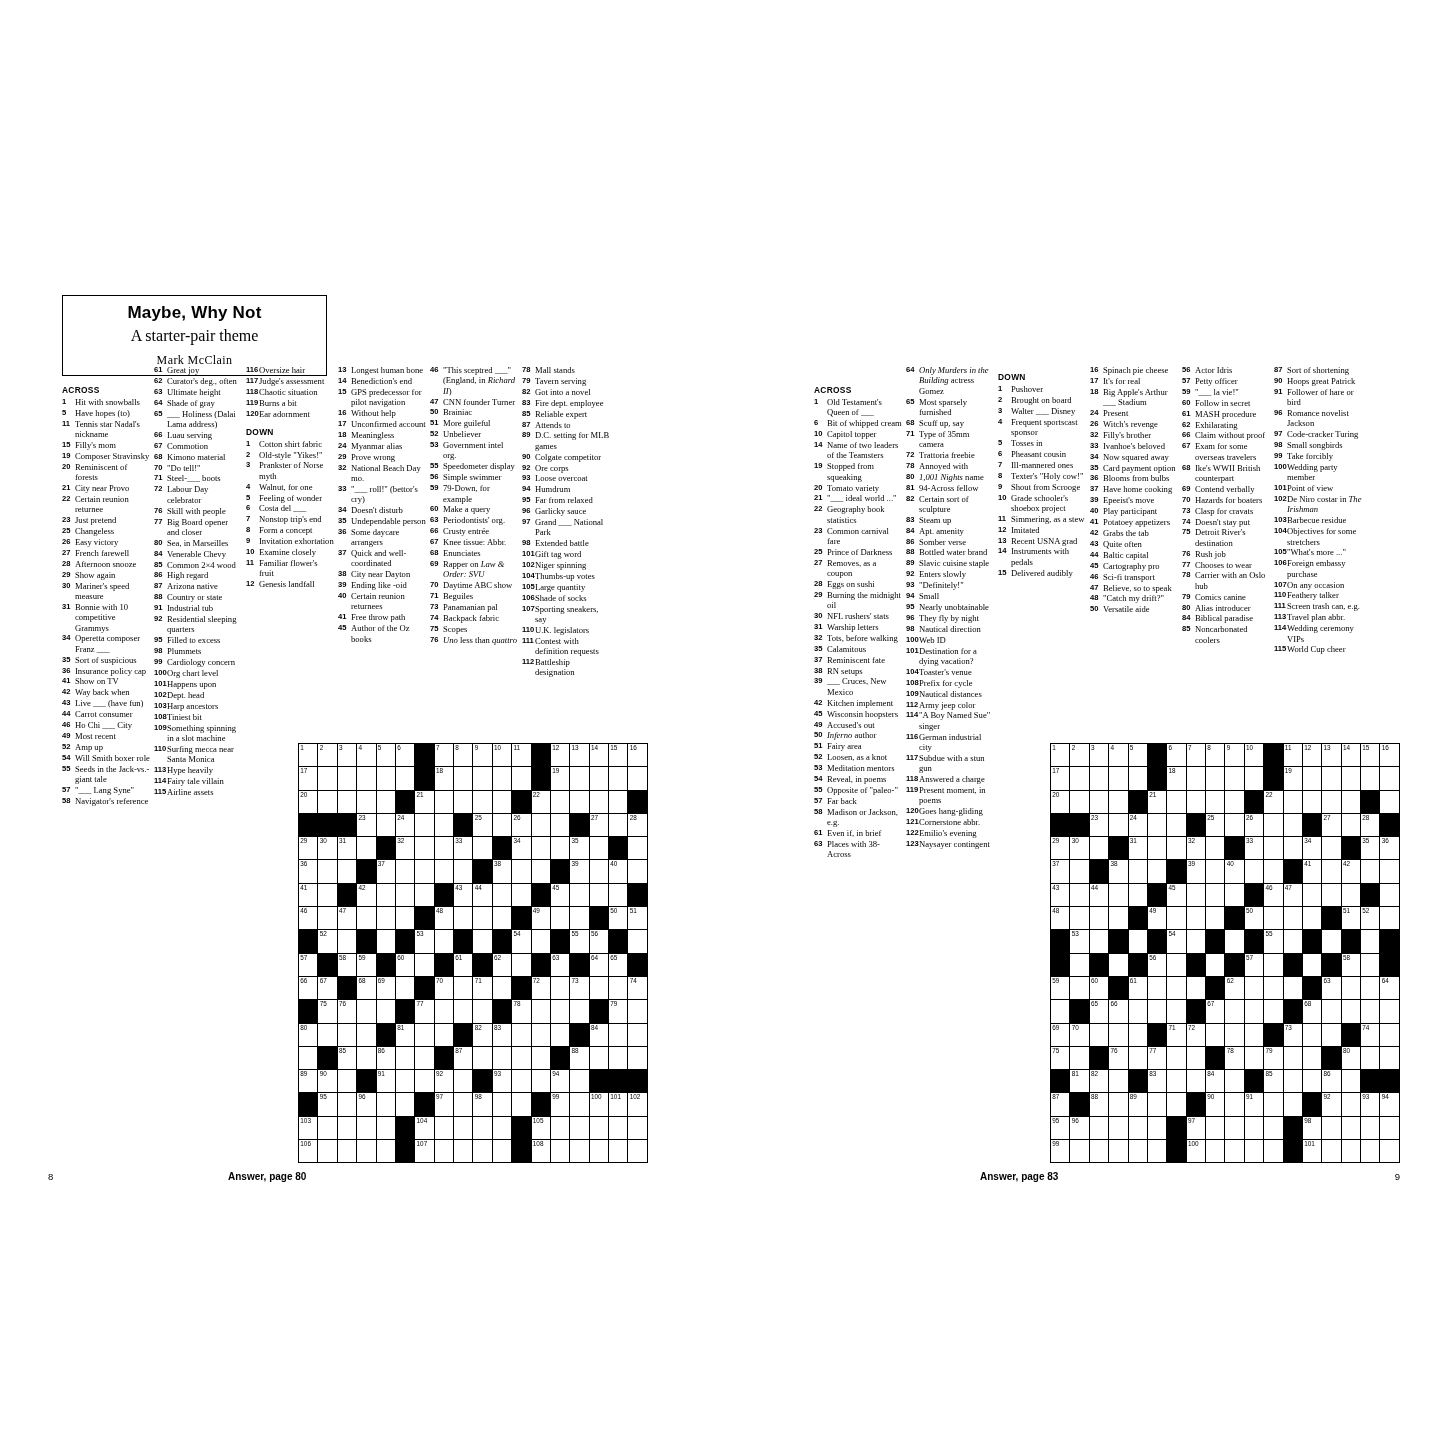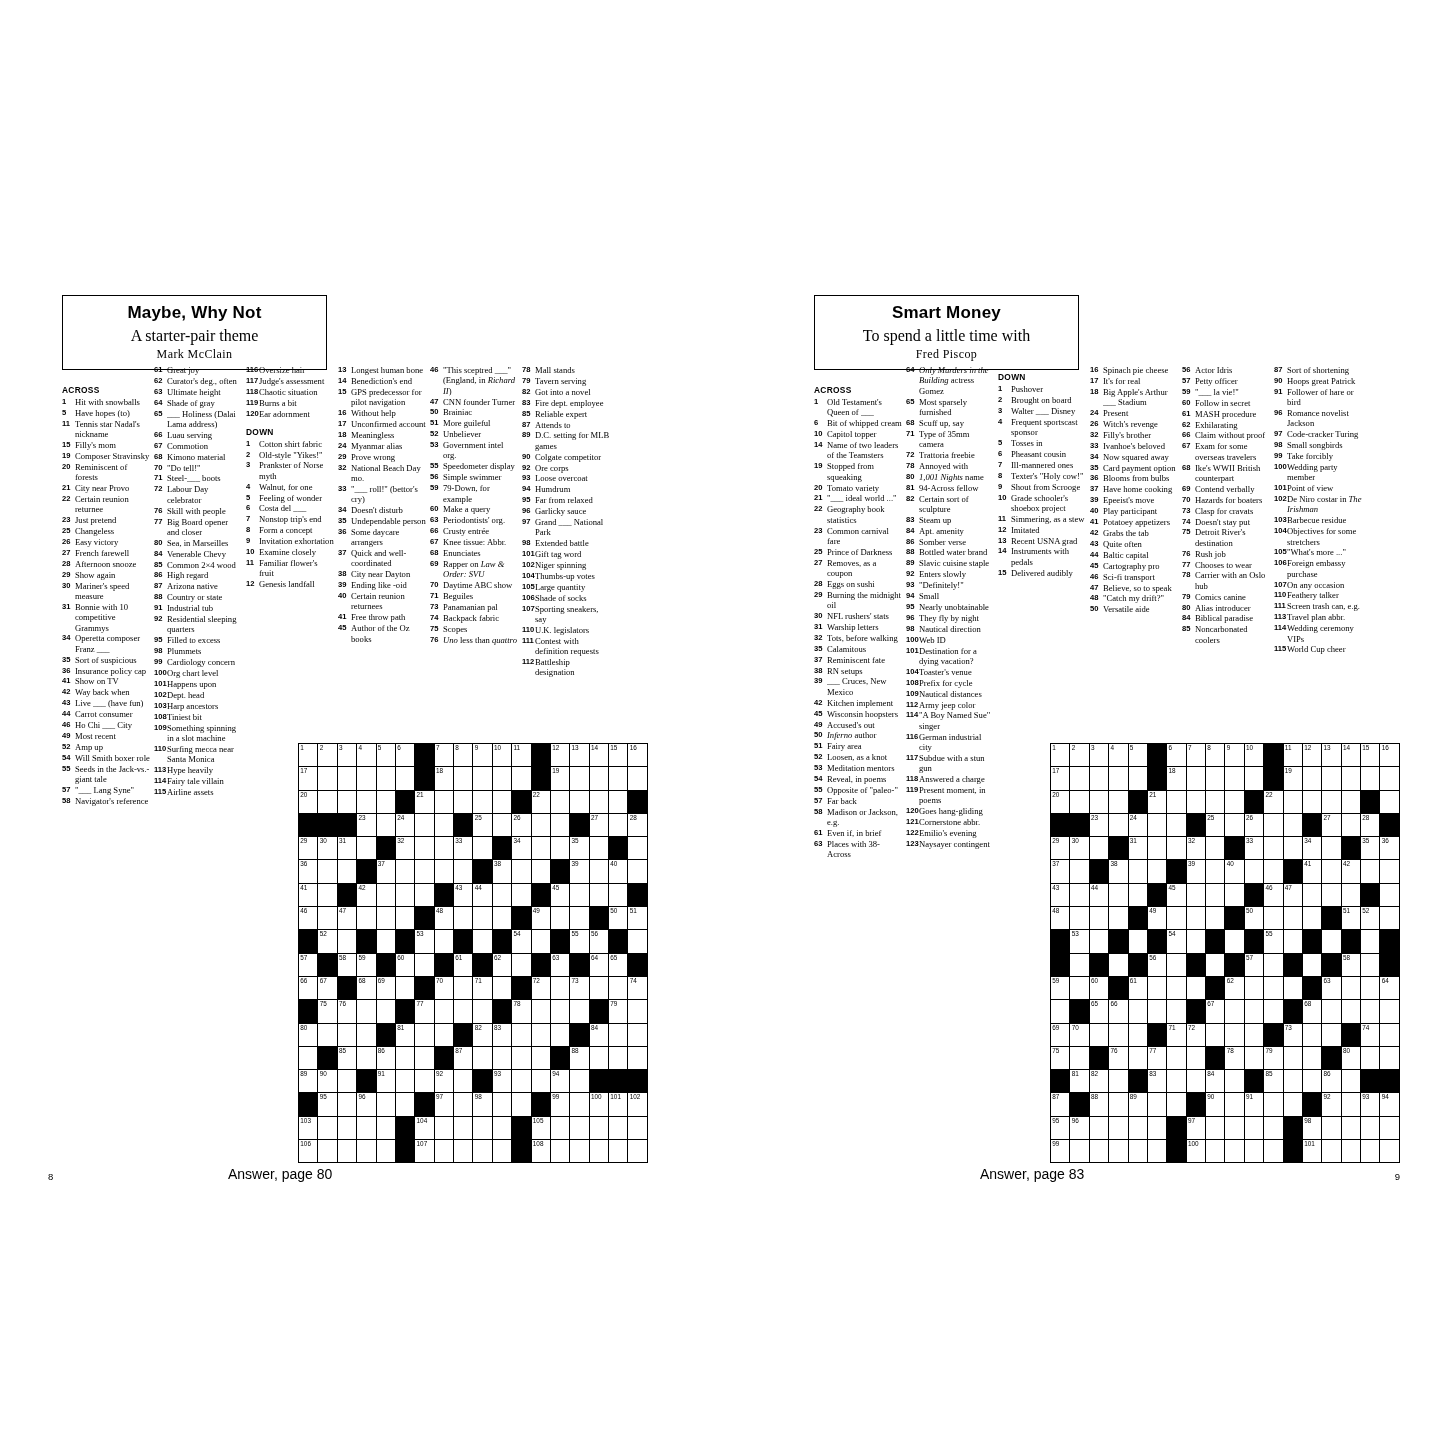--- a/index.html
+++ b/index.html
@@ -39,21 +39,21 @@
     letter-spacing:.2px;
     line-height:1.1;
   }
   .titlebox .sub{
     font-size:16px;
     margin-top:3px;
     line-height:1.2;
   }
   .titlebox .byline{
     font-size:12px;
-    margin-top:2px;
+    margin-top:8px;
     letter-spacing:.4px;
   }
 
   
   .clue-cols{
     position:absolute;
     top:70px;
     left:0;
     width:600px;
     height:770px;
@@ -130,22 +130,22 @@
     bottom:-22px;
     font-family:"Liberation Sans", sans-serif;
     font-size:9.5px;
   }
   .folio.num{ font-weight:normal; }
   .answer{
     position:absolute;
     bottom:-22px;
     left:180px;
     font-family:"Liberation Sans", sans-serif;
-    font-weight:normal;
-    font-size:14px;
+    font-weight:bold;
+    font-size:10px;
   }
   i{ }
 </style>
 </head>
 <body>
 
 <div class="spread">
 
   <div class="page left">
 
@@ -1335,25 +1335,20 @@
           </tbody>
         </table>
     </div>
 
     <div class="folio num" style="left:0;">8</div>
     <div class="answer">Answer, page 80</div>
   </div>
 
   <div class="page right">
 
-    <div class="titlebox">
-      <div class="ttl">Smart Money</div>
-      <div class="sub">To spend a little time with</div>
-      <div class="byline">Fred Piscop</div>
-    </div>
 
     <div class="clue-cols" id="right-clues">
         <div class="col c1">
           <div class="hdr">ACROSS</div>
           <div class="clue">
             <span class="n">1</span>
             <span class="t">Old Testament's Queen of ___</span>
           </div>
           <div class="clue">
             <span class="n">6</span>

